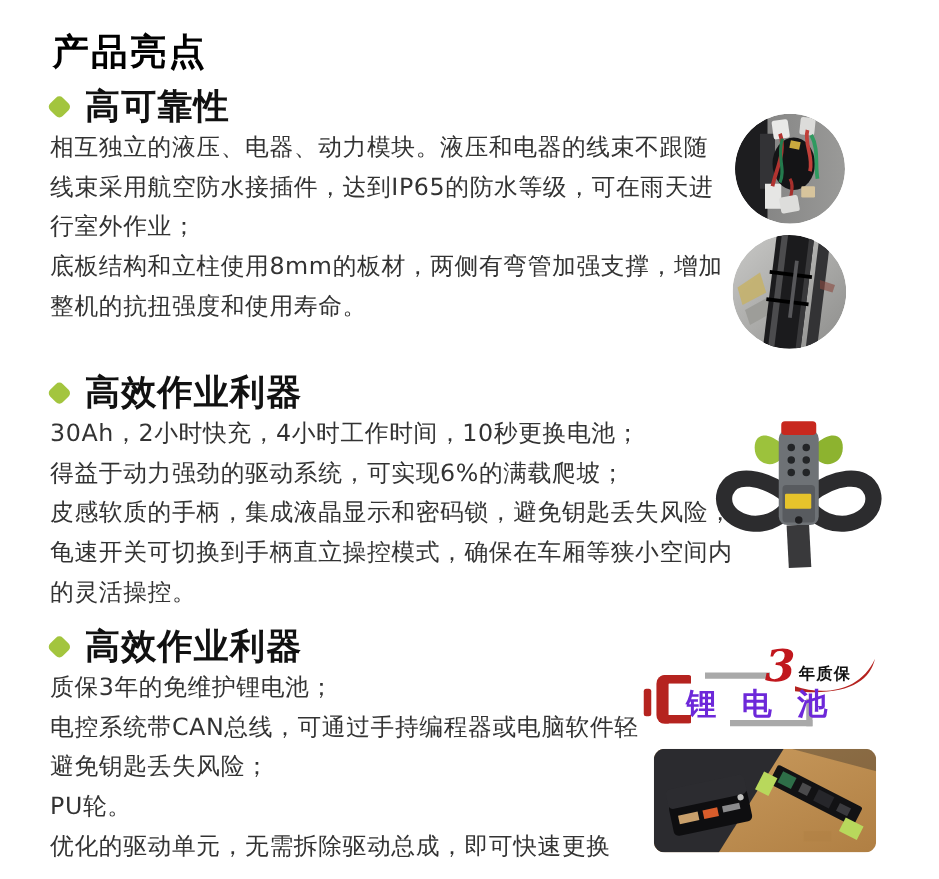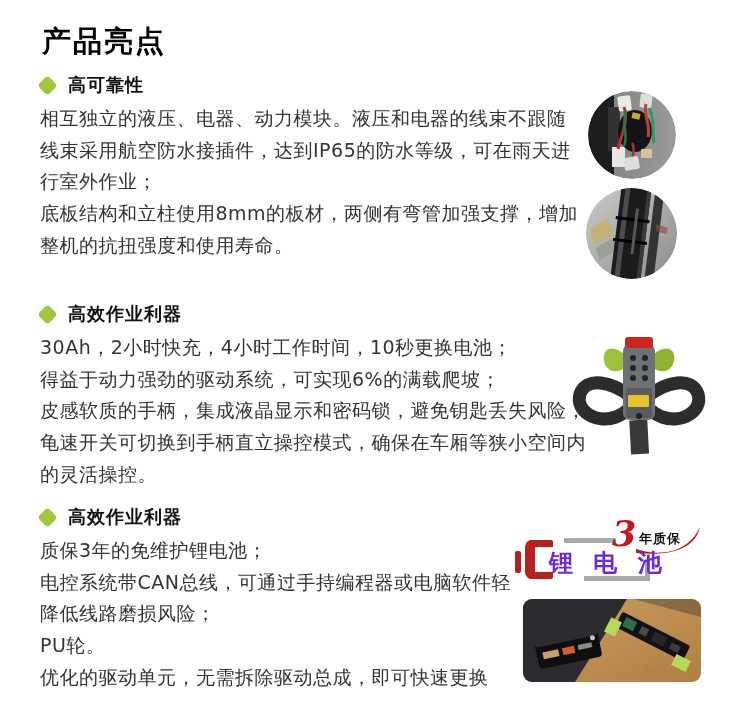--- a/index.html
+++ b/index.html
@@ -17,21 +17,21 @@
     font-size:29px; font-weight:bold; color:#000;
     letter-spacing:2px;
   }
   .section { position:absolute; left:40px; width:565px; }
   .sec-head { display:flex; align-items:center; gap:13px; height:26px; }
   .bullet {
     width:15px; height:15px; flex:0 0 15px;
     background:#a3c53e; border-radius:4px;
     transform:rotate(45deg) scale(.95);
   }
-  .sec-title { font-size:18px; font-weight:bold; color:#111; letter-spacing:1px; }
+  .sec-title { font-size:28px; font-weight:bold; color:#111; letter-spacing:1px; }
   .sec-lines { margin-top:5px; }
   .sec-lines .ln {
     font-size:19px; line-height:31.7px; color:#333;
     white-space:nowrap; letter-spacing:.5px;
   }
   #section-1 { top:72px; }
   #section-2 { top:301px; }
   #section-3 { top:504px; }
 
   
@@ -100,21 +100,21 @@
 </div>
 
 <div class="section" id="section-3">
   <div class="sec-head">
     <span class="bullet"></span>
     <span class="sec-title">高效作业利器</span>
   </div>
   <div class="sec-lines">
     <div class="ln">质保3年的免维护锂电池；</div>
     <div class="ln">电控系统带CAN总线，可通过手持编程器或电脑软件轻</div>
-    <div class="ln">降低线路磨损风险；</div>
+    <div class="ln">避免钥匙丢失风险；</div>
     <div class="ln">PU轮。</div>
     <div class="ln">优化的驱动单元，无需拆除驱动总成，即可快速更换</div>
   </div>
 </div>
 
 <div class="circle-photo" id="photo-wiring">
   <svg width="88" height="88" viewBox="0 0 88 88">
     <defs>
       <clipPath id="c1">
           <circle cx="44" cy="44" r="44"></circle>

